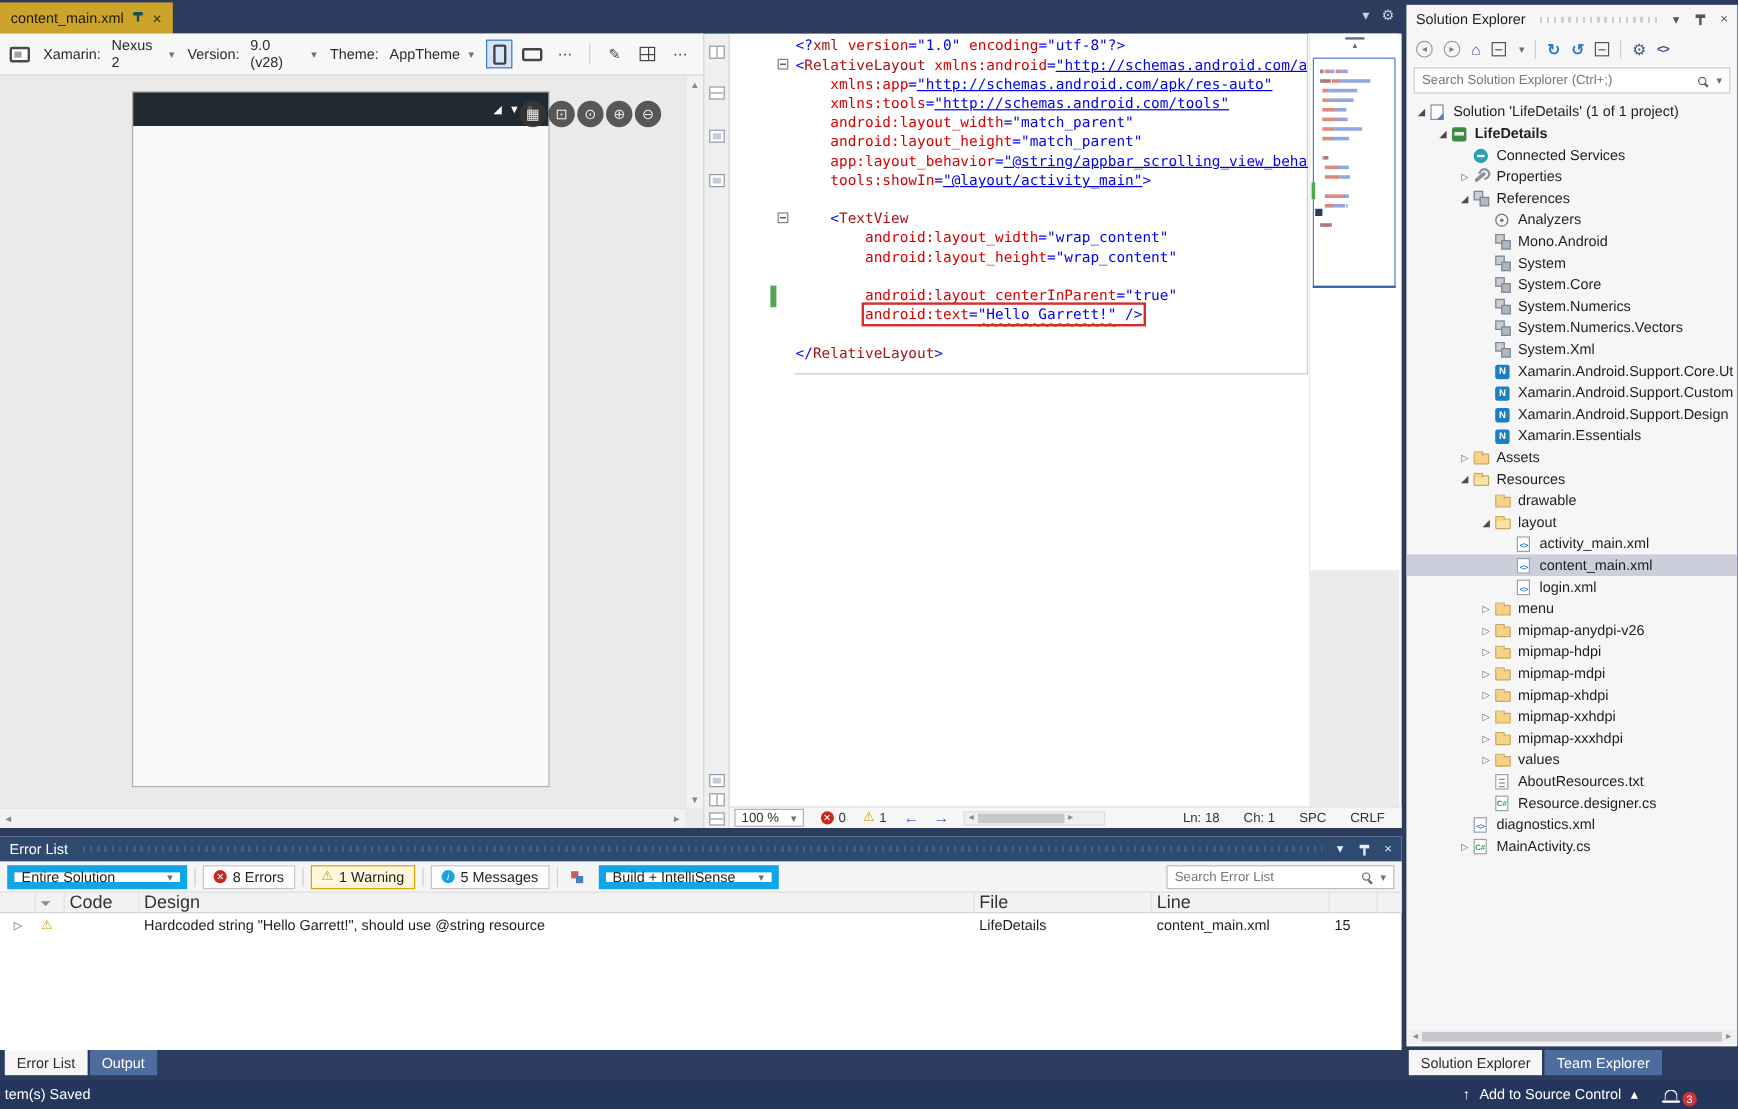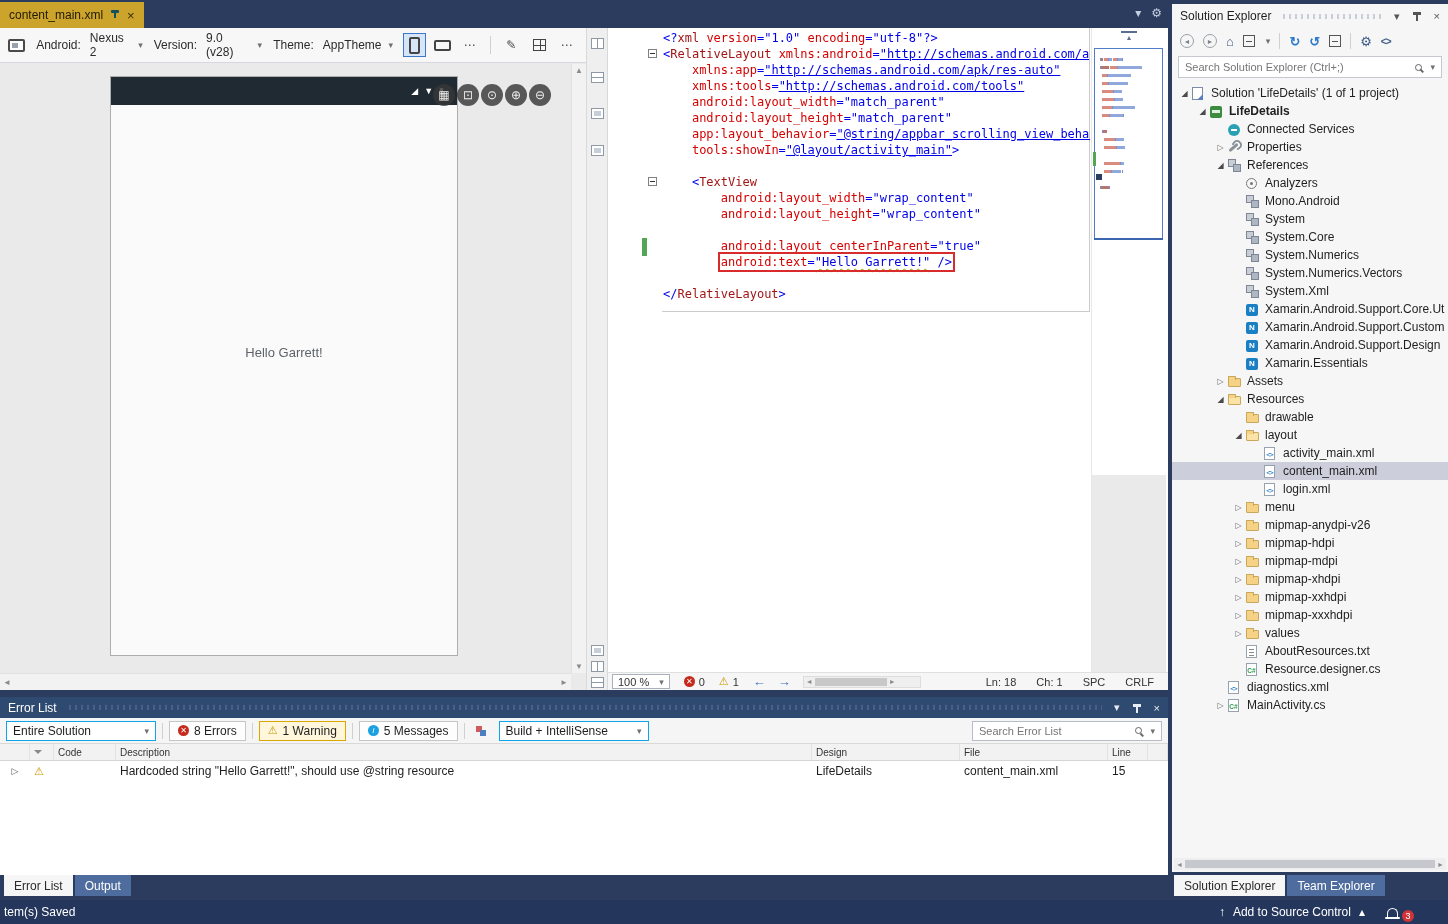--- a/index.html
+++ b/index.html
@@ -95,33 +95,33 @@
 
 
 #error-panel{position:absolute;left:0;top:697px;width:1168px;height:178px;background:#fff}
 .panel-title{height:21px;background:#2F4A70;color:#fff;display:flex;align-items:center;padding:0 8px;font-size:12px}
 .title-grip{flex:1;height:5px;margin:0 12px;background:repeating-linear-gradient(90deg,#4A5F85 0 2px,transparent 2px 6px)}
 .title-icons{display:flex;gap:12px;align-items:center;color:#E8ECF4;font-size:11px}
 .pinicon{position:relative;width:10px;height:10px;display:inline-block}
 .pinicon::before{content:"";position:absolute;left:4px;top:4px;width:2px;height:6px;background:currentColor}
 .pinicon::after{content:"";position:absolute;left:1px;top:1px;width:8px;height:3px;background:currentColor}
 #el-toolbar{height:26px;background:#F5F5F5;border-bottom:1px solid #D9D9D9;display:flex;align-items:center;gap:6px;padding:0 6px;font-size:12px}
-.combo{display:flex;align-items:center;justify-content:space-between;background:#fff;border:1px solid #0ea5e9;height:20px;padding:0 6px;width:150px}
+.combo{display:flex;align-items:center;justify-content:space-between;background:#fff;border:6px solid #0ea5e9;height:20px;padding:0 6px;width:150px}
 .tbtn{display:flex;align-items:center;gap:5px;height:20px;padding:0 8px;border:1px solid #C6C6C6;background:#FDFDFD}
 .tbtn.warnsel{border:1px solid #D9A700;background:#FFF6DC}
 .el-sep{width:1px;height:16px;background:#D0D0D0}
 .filter-icon{width:22px;height:20px;border:1px solid transparent;display:flex;align-items:center;justify-content:center;position:relative}
 .filter-icon .sq1{position:absolute;left:4px;top:4px;width:6px;height:6px;background:#D05A5A}
 .filter-icon .sq2{position:absolute;left:8px;top:8px;width:6px;height:6px;background:#4C7FC0}
 .searchbox{margin-left:auto;display:flex;align-items:center;gap:6px;background:#fff;border:1px solid #B8BCC6;height:20px;padding:0 6px;width:190px;color:#767676;font-size:11px}
 .searchbox .ph{flex:1;white-space:nowrap;overflow:hidden}
 .mag{width:7px;height:7px;border:1.5px solid #666;border-radius:50%;position:relative;display:inline-block;flex:none}
 .mag::after{content:"";position:absolute;width:4px;height:1.5px;background:#666;transform:rotate(45deg);right:-3px;bottom:-2px}
 .el-grid{display:grid;grid-template-columns:30px 24px 62px 696px 148px 148px 40px auto;font-size:12px}
-.el-grid.head{background:#F2F2F2;border-bottom:1px solid #D5D5D5;height:17px;font-size:10px;color:#333}
+.el-grid.head{background:#F2F2F2;border-bottom:1px solid #D5D5D5;height:17px;font-size:15px;color:#333}
 .el-grid.head>div{border-right:1px solid #E2E2E2;display:flex;align-items:center;padding:0 4px}
 .el-grid.row{height:20px}
 .el-grid.row>div{display:flex;align-items:center;padding:0 4px;white-space:nowrap;overflow:hidden}
 .row-expander{justify-content:center;color:#555;font-size:9px}
 .funnel{width:0;height:0;border-left:4px solid transparent;border-right:4px solid transparent;border-top:4px solid #8a8a8a;position:relative}
 
 #bottom-tabs{position:absolute;left:0;top:875px;width:1168px;height:25px;display:flex;align-items:flex-start;gap:2px;padding-left:4px}
 .wtab{height:21px;display:flex;align-items:center;padding:0 10px;font-size:12px}
 .wtab.active{background:#F6F6F6;color:#2B2B2B}
 .wtab.inactive{background:#4E6C9E;color:#fff}
@@ -193,21 +193,21 @@
   </div>
   <div class="well-icons">
     <span>▾</span>
     <span>⚙</span>
   </div>
 </div>
 
 <div id="designer-pane">
   <div id="designer-toolbar">
     <span class="device-frame-icon"></span>
-    <span class="tb-label">Android:</span>
+    <span class="tb-label">Xamarin:</span>
     <span class="tb-value">Nexus 2</span>
     <span class="dd-caret">▾</span>
     <span class="tb-label">Version:</span>
     <span class="tb-value">9.0 (v28)</span>
     <span class="dd-caret">▾</span>
     <span class="tb-label">Theme:</span>
     <span class="tb-value">AppTheme</span>
     <span class="dd-caret">▾</span>
     <span class="tb-spacer"></span>
     <span class="tb-iconbtn selected">
@@ -225,23 +225,20 @@
     <span class="tb-iconbtn">⋯</span>
   </div>
 
   <div id="designer-canvas">
     <div id="phone">
       <div class="phone-status">
         <span>◢</span>
         <span>▼</span>
         <span>▮</span>
       </div>
-      <div class="phone-body">
-        <div class="hello-text">Hello Garrett!</div>
-      </div>
     </div>
     <div id="zoom-overlay">
       <span class="zoom-btn">▦</span>
       <span class="zoom-btn">⊡</span>
       <span class="zoom-btn">⊙</span>
       <span class="zoom-btn">⊕</span>
       <span class="zoom-btn">⊖</span>
     </div>
   </div>
 
@@ -373,21 +370,20 @@
       <span class="mag"></span>
       <span class="dd-caret">▾</span>
     </span>
   </div>
   <div class="el-grid head">
     <div></div>
     <div>
         <span class="funnel"></span>
       </div>
     <div>Code</div>
-    <div>Description</div>
     <div>Design</div>
     <div>File</div>
     <div>Line</div>
     <div></div>
   </div>
   <div class="el-grid row">
     <div class="row-expander">▷</div>
     <div>
         <span class="warn-glyph">⚠</span>
       </div>

